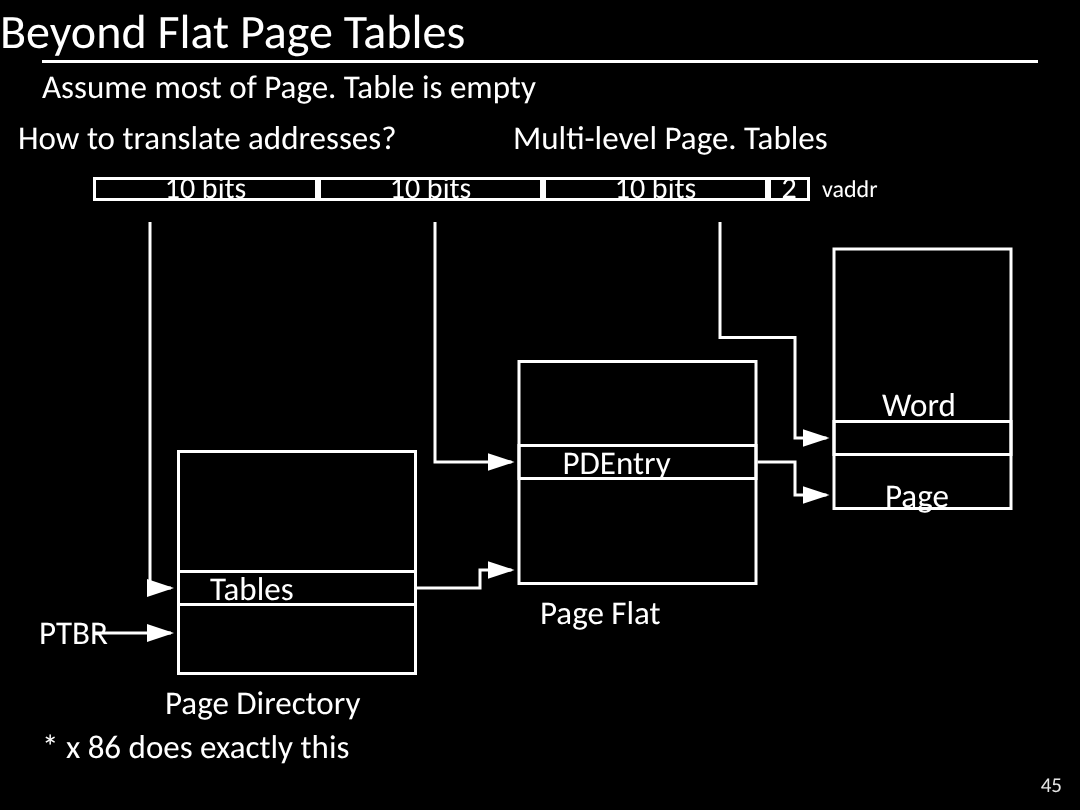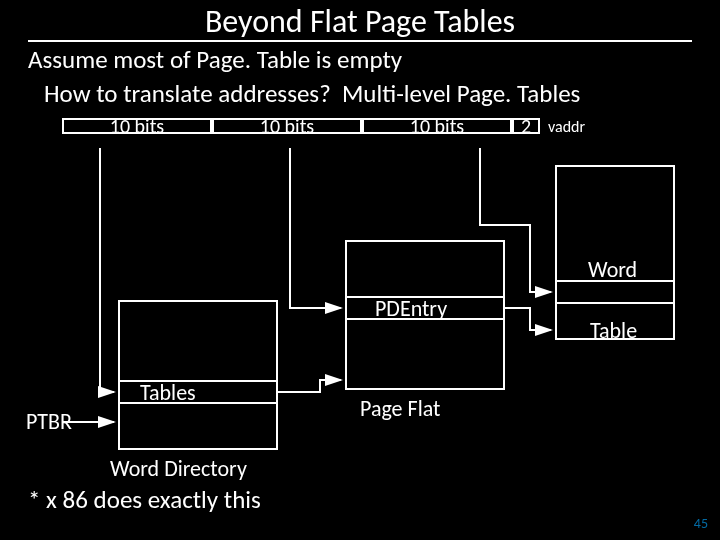--- a/index.html
+++ b/index.html
@@ -7,32 +7,32 @@
     width:720px;height:540px;
     background:#000;
     color:#fff;
     font-family:"Calibri","Segoe UI",Arial,sans-serif;
     position:relative;
     overflow:hidden;
   }
   .title{
     position:absolute;
     top:0;left:0;right:0;
-    text-align:center;
+    text-align:left;
     font-size:32px;
     padding-top:2px;
     font-weight:400;
   }
   .title-underline{
     position:absolute;
     left:28px;right:28px;top:40px;
     height:2px;background:#fff;
   }
-  .txt{position:absolute;font-size:25px}
-  .tiny{font-size:14px;color:#0369a1}
+  .txt{position:absolute;font-size:22px}
+  .tiny{font-size:14px;color:#e5e5e5}
 
   
   .vbox{
     position:absolute;
     border:2px solid #fff;
     height:16px;
     box-sizing:border-box;
     display:flex;align-items:center;justify-content:center;
     font-size:20px;
   }
@@ -68,43 +68,43 @@
     stroke:#fff;stroke-width:2;fill:none;
   }
 </style>
 </head>
 <body>
 
 <div class="title">Beyond Flat Page Tables</div>
 <div class="title-underline"></div>
 
 <div class="txt" style="left:28px;top:44px">Assume most of Page. Table is empty</div>
-<div class="txt" style="left:44px;top:78px">How to translate addresses?</div>
+<div class="txt" style="left:12px;top:78px">How to translate addresses?</div>
 <div class="txt" style="left:342px;top:78px">Multi-level Page. Tables</div>
 
 <div class="vbox" style="left:62px;top:118px;width:150px">10 bits</div>
 <div class="vbox" style="left:212px;top:118px;width:150px">10 bits</div>
 <div class="vbox" style="left:362px;top:118px;width:150px">10 bits</div>
 <div class="vbox" style="left:512px;top:118px;width:28px">2</div>
 <div class="txt" style="left:548px;top:117px;font-size:16px">vaddr</div>
 
 <div class="struct" style="left:118px;top:300px;width:160px;height:150px"></div>
 <div class="entry" style="left:118px;top:380px;width:160px"></div>
 <div class="lbl" style="left:140px;top:379px">Tables</div>
-<div class="lbl" style="left:110px;top:455px">Word Directory</div>
+<div class="lbl" style="left:110px;top:455px">Page Directory</div>
 
 <div class="struct" style="left:345px;top:240px;width:160px;height:150px"></div>
 <div class="entry" style="left:345px;top:296px;width:160px"></div>
 <div class="lbl" style="left:375px;top:295px">PDEntry</div>
 <div class="lbl" style="left:360px;top:395px">Page Flat</div>
 
 <div class="struct" style="left:555px;top:165px;width:120px;height:175px"></div>
 <div class="entry" style="left:555px;top:280px;width:120px"></div>
 <div class="lbl" style="left:588px;top:256px">Word</div>
-<div class="lbl" style="left:590px;top:317px">Table</div>
+<div class="lbl" style="left:590px;top:317px">Page</div>
 
 <div class="lbl" style="left:26px;top:408px">PTBR</div>
 
 <div class="txt" style="left:28px;top:484px">* x 86 does exactly this</div>
 
 <div class="tiny" style="right:12px;bottom:8px;position:absolute">45</div>
 
 <svg class="arrows">
   <defs>
     <marker id="ah" markerWidth="10" markerHeight="10" refX="8" refY="3" orient="auto">

